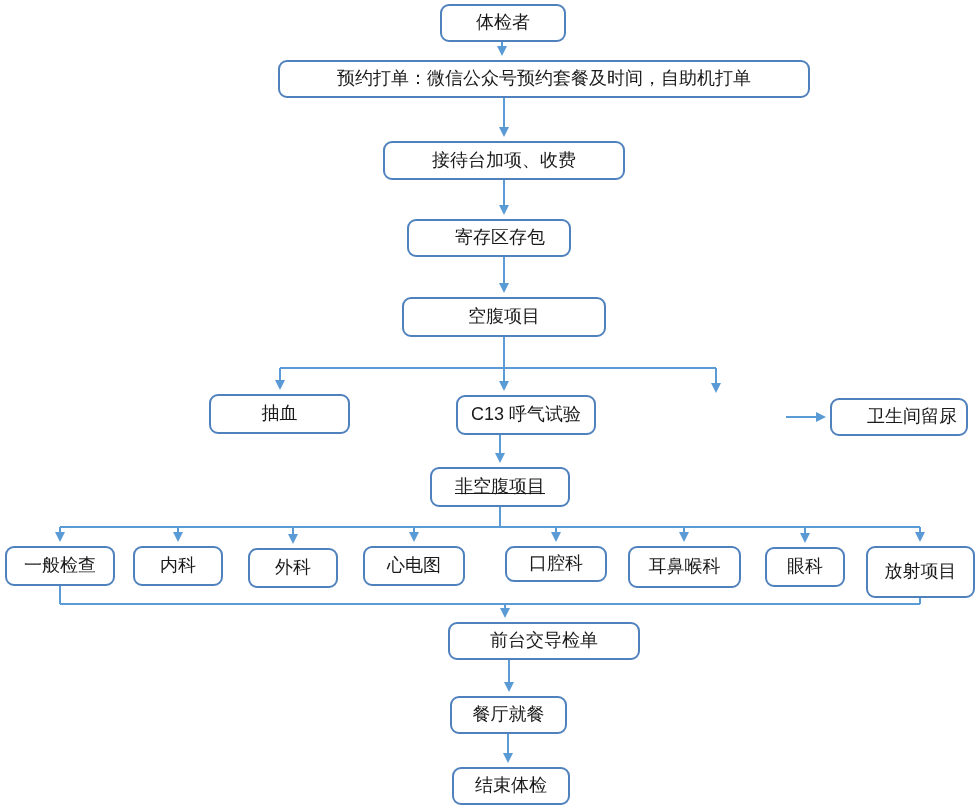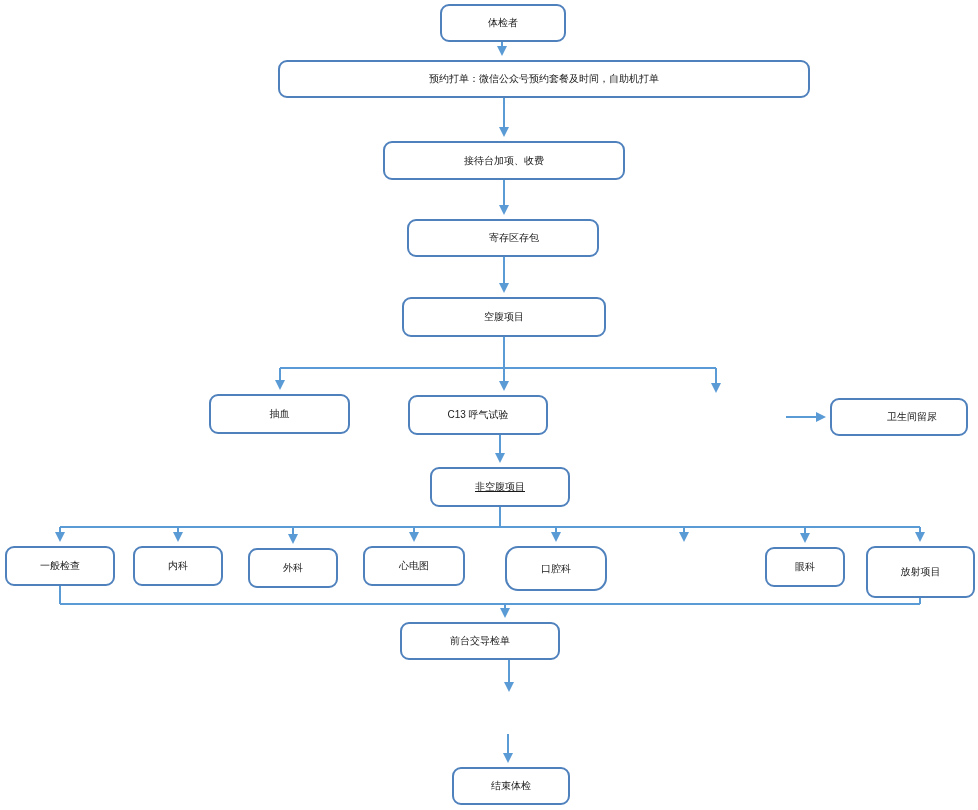--- a/index.html
+++ b/index.html
@@ -25,21 +25,21 @@
   .node {
     position: absolute;
     box-sizing: border-box;
     border: 2px solid #4f81bd;
     border-radius: 9px;
     background: #ffffff;
     display: flex;
     align-items: center;
     justify-content: center;
     text-align: center;
-    font-size: 10px;
+    font-size: 18px;
     color: #1a1a1a;
     padding: 2px 6px;
     line-height: 1.2;
   }
   .connector {
     stroke: #5b9bd5;
     stroke-width: 2;
     fill: none;
   }
 </style>
@@ -95,33 +95,33 @@
   </div>
 
   <div class="node" style="left:240px; top:60px; width:532px; height:38px;margin-left:38px;">
     <span>预约打单：微信公众号预约套餐及时间，自助机打单</span>
   </div>
 
   <div class="node" style="left:383px; top:141px; width:242px; height:39px;">
     <span>接待台加项、收费</span>
   </div>
 
-  <div class="node" style="left:407px; top:219px; width:192px; height:38px;padding-left:28px;">
+  <div class="node" style="left:407px; top:219px; width:164px; height:38px;padding-left:28px;">
     <span>寄存区存包</span>
   </div>
 
   <div class="node" style="left:402px; top:297px; width:204px; height:40px;">
     <span>空腹项目</span>
   </div>
 
   <div class="node" style="left:209px; top:394px; width:141px; height:40px;">
     <span>抽血</span>
   </div>
 
-  <div class="node" style="left:408px; top:395px; width:140px; height:40px;">
+  <div class="node" style="left:456px; top:395px; width:140px; height:40px;">
     <span>C13 呼气试验</span>
   </div>
 
 
   <div class="node" style="left:830px; top:398px; width:138px; height:38px;padding-left:32px;">
     <span>卫生间留尿</span>
   </div>
 
   <div class="node" style="left:430px; top:467px; width:140px; height:40px;text-decoration:underline;">
     <span>非空腹项目</span>
@@ -136,35 +136,41 @@
   </div>
 
   <div class="node" style="left:248px; top:548px; width:90px; height:40px;">
     <span>外科</span>
   </div>
 
   <div class="node" style="left:363px; top:546px; width:102px; height:40px;">
     <span>心电图</span>
   </div>
 
-  <div class="node" style="left:505px; top:546px; width:102px; height:45px;border-radius:13px;">
+  <div class="node" style="left:505px; top:546px; width:102px; height:36px;">
     <span>口腔科</span>
   </div>
 
+  <div class="node" style="left:628px; top:546px; width:113px; height:42px;">
+    <span>耳鼻喉科</span>
+  </div>
 
   <div class="node" style="left:765px; top:547px; width:80px; height:40px;">
     <span>眼科</span>
   </div>
 
   <div class="node" style="left:866px; top:546px; width:109px; height:52px;">
     <span>放射项目</span>
   </div>
 
-  <div class="node" style="left:400px; top:622px; width:160px; height:38px;">
+  <div class="node" style="left:448px; top:622px; width:192px; height:38px;">
     <span>前台交导检单</span>
   </div>
 
+  <div class="node" style="left:450px; top:696px; width:117px; height:38px;">
+    <span>餐厅就餐</span>
+  </div>
 
   <div class="node" style="left:452px; top:767px; width:118px; height:38px;">
     <span>结束体检</span>
   </div>
 
 </div>
 
 </body></html>

